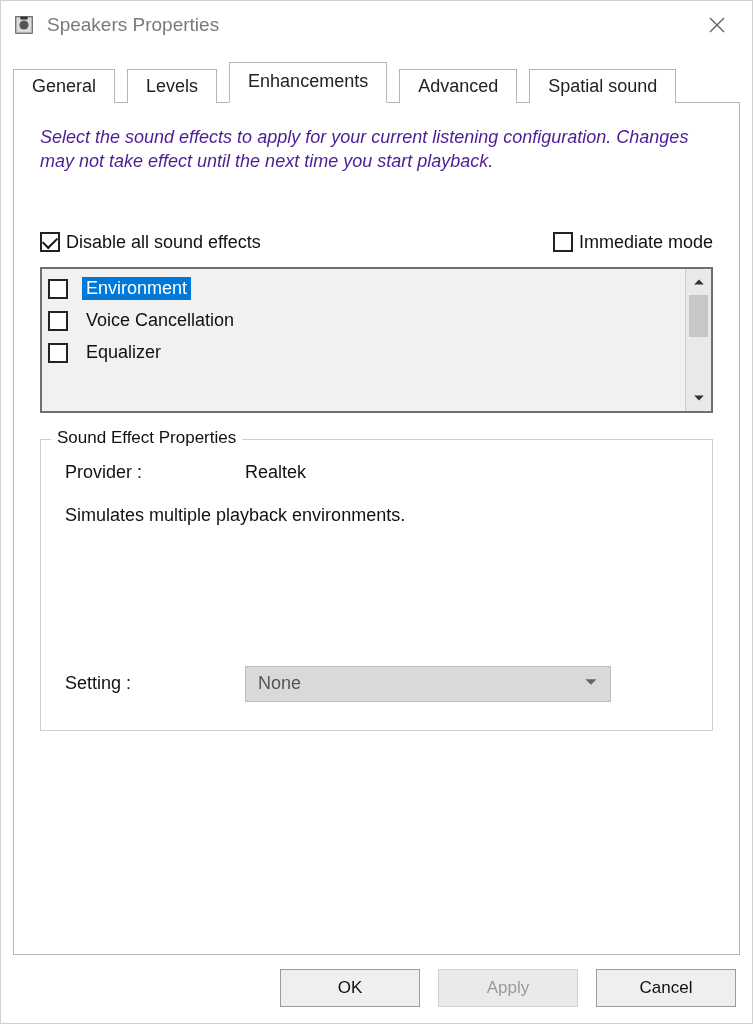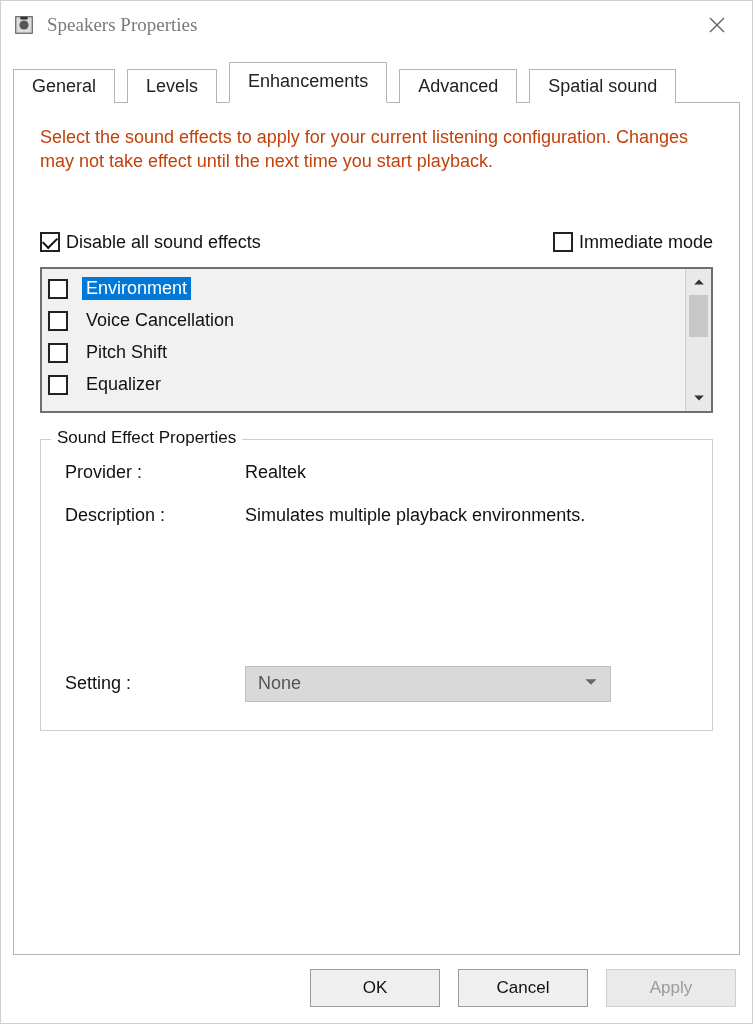--- a/index.html
+++ b/index.html
@@ -19,21 +19,20 @@
     display: flex;
     flex-direction: column;
   }
   .titlebar {
     height: 48px;
     display: flex;
     align-items: center;
     padding: 0 12px;
     color: #7a7a7a;
     font-size: 19px;
-    font-family: Liberation Serif, serif;
   }
   .titlebar .app-icon {
     width: 22px; height: 22px;
     margin-right: 12px;
     display: inline-flex; align-items: center; justify-content: center;
   }
   .titlebar .app-icon svg { width: 22px; height: 22px; }
   .titlebar .spacer { flex: 1; }
   .close-btn {
     width: 46px; height: 32px;
@@ -82,23 +81,24 @@
     flex: 1;
     padding: 22px 26px 20px 26px;
     position: relative;
     z-index: 1;
     display: flex;
     flex-direction: column;
   }
 
   .instructions {
     font-size: 18px;
-    color: #c2410c;
+    color: #4c1d95;
     line-height: 1.35;
     margin-bottom: 18px;
+    font-style: italic;
   }
 
   .checkrow {
     display: flex;
     align-items: center;
     gap: 6px;
     margin-bottom: 14px;
   }
   .checkrow .pair { display: flex; align-items: center; gap: 6px; margin-top: 40px; }
   .checkrow .spacer { flex: 1; }
@@ -198,21 +198,21 @@
   }
   .setting-select .chev svg { width: 14px; height: 14px; fill: #666; }
 
   .dlg-buttons {
     display: flex;
     justify-content: flex-end;
     gap: 18px;
     padding: 14px 16px 16px 16px;
   }
   .btn {
-    width: 130px; height: 38px;
+    width: 140px; height: 38px;
     border: 1px solid #9c9c9c;
     background: #efefef;
     font-size: 17px;
     color: #111;
     display: flex; align-items: center; justify-content: center;
     cursor: pointer;
   }
   .btn.disabled {
     color: #9a9a9a;
     background: #eaeaea;
@@ -274,24 +274,20 @@
           <div class="item selected">
             <span class="cb"></span>
             <span class="lbl">Environment</span>
           </div>
           <div class="item">
             <span class="cb"></span>
             <span class="lbl">Voice Cancellation</span>
           </div>
           <div class="item">
             <span class="cb"></span>
-            <span class="lbl">Pitch Shift</span>
-          </div>
-          <div class="item">
-            <span class="cb"></span>
             <span class="lbl">Equalizer</span>
           </div>
         </div>
         <div class="scrollbar">
           <div class="sb-btn">
             <svg viewBox="0 0 10 10">
                 <path d="M1 7 L5 3 L9 7 Z"></path>
               </svg>
           </div>
           <div class="sb-track">
@@ -307,21 +303,20 @@
 
       <div class="groupbox">
         <div class="legend">Sound Effect Properties</div>
 
         <div class="proprow">
           <div class="k">Provider :</div>
           <div class="v">Realtek</div>
         </div>
 
         <div class="proprow" style="margin-bottom:140px;">
-          <div class="k">Description :</div>
           <div class="v">Simulates multiple playback environments.</div>
         </div>
 
         <div class="proprow" style="margin-bottom:4px; align-items:center;">
           <div class="k">Setting :</div>
           <div class="v">
             <div class="setting-select">
               <span>None</span>
               <span class="chev"><svg viewBox="0 0 10 10">
                     <path d="M1 3 L5 7 L9 3 Z"></path>
@@ -330,17 +325,17 @@
           </div>
         </div>
       </div>
 
     </div>
 
   </div>
 
   <div class="dlg-buttons">
     <div class="btn">OK</div>
+    <div class="btn disabled">Apply</div>
     <div class="btn">Cancel</div>
-    <div class="btn disabled">Apply</div>
   </div>
 
 </div>
 
 </body></html>

